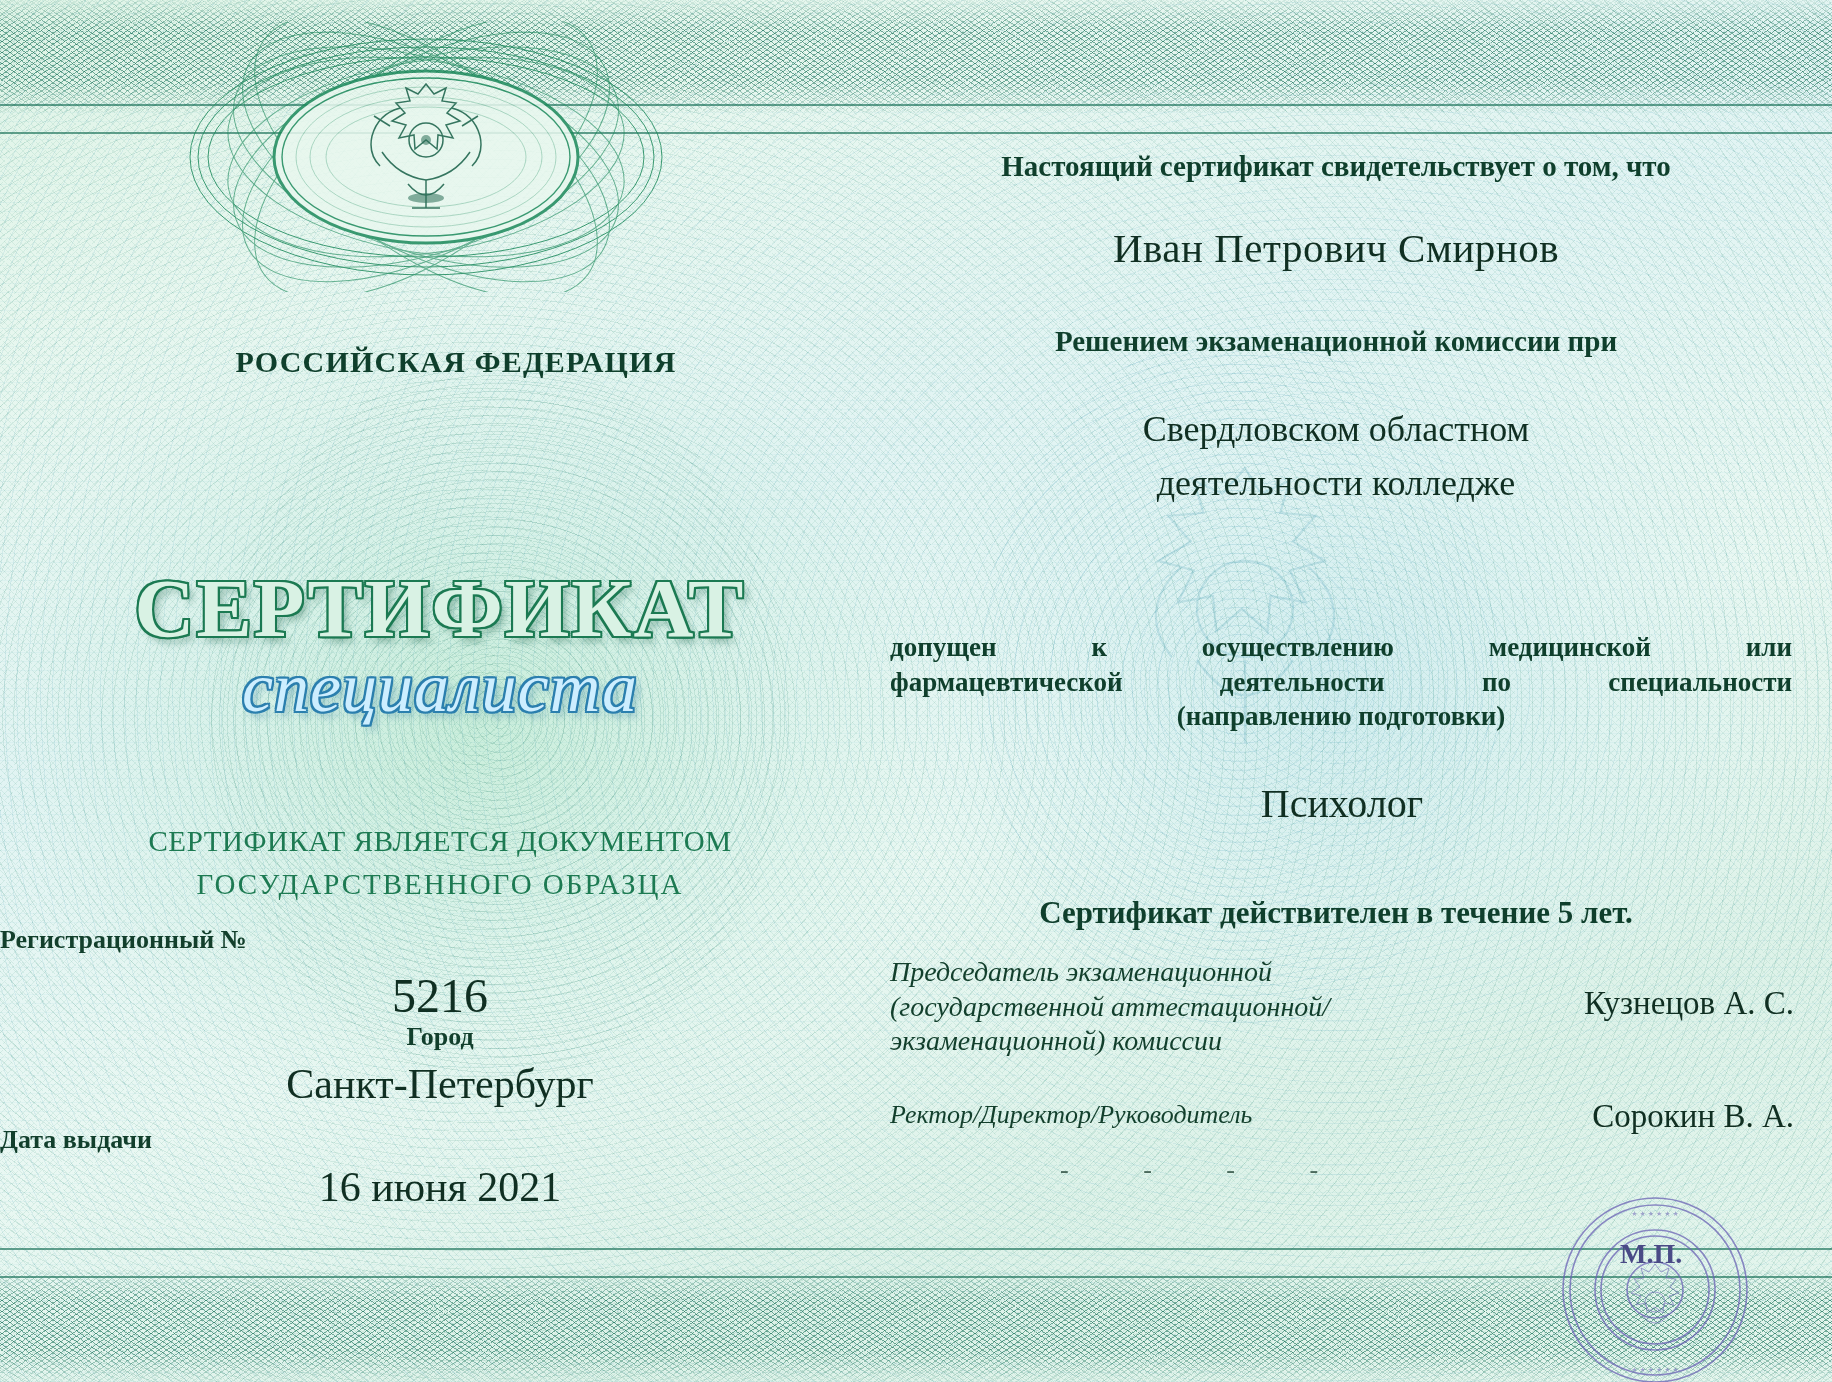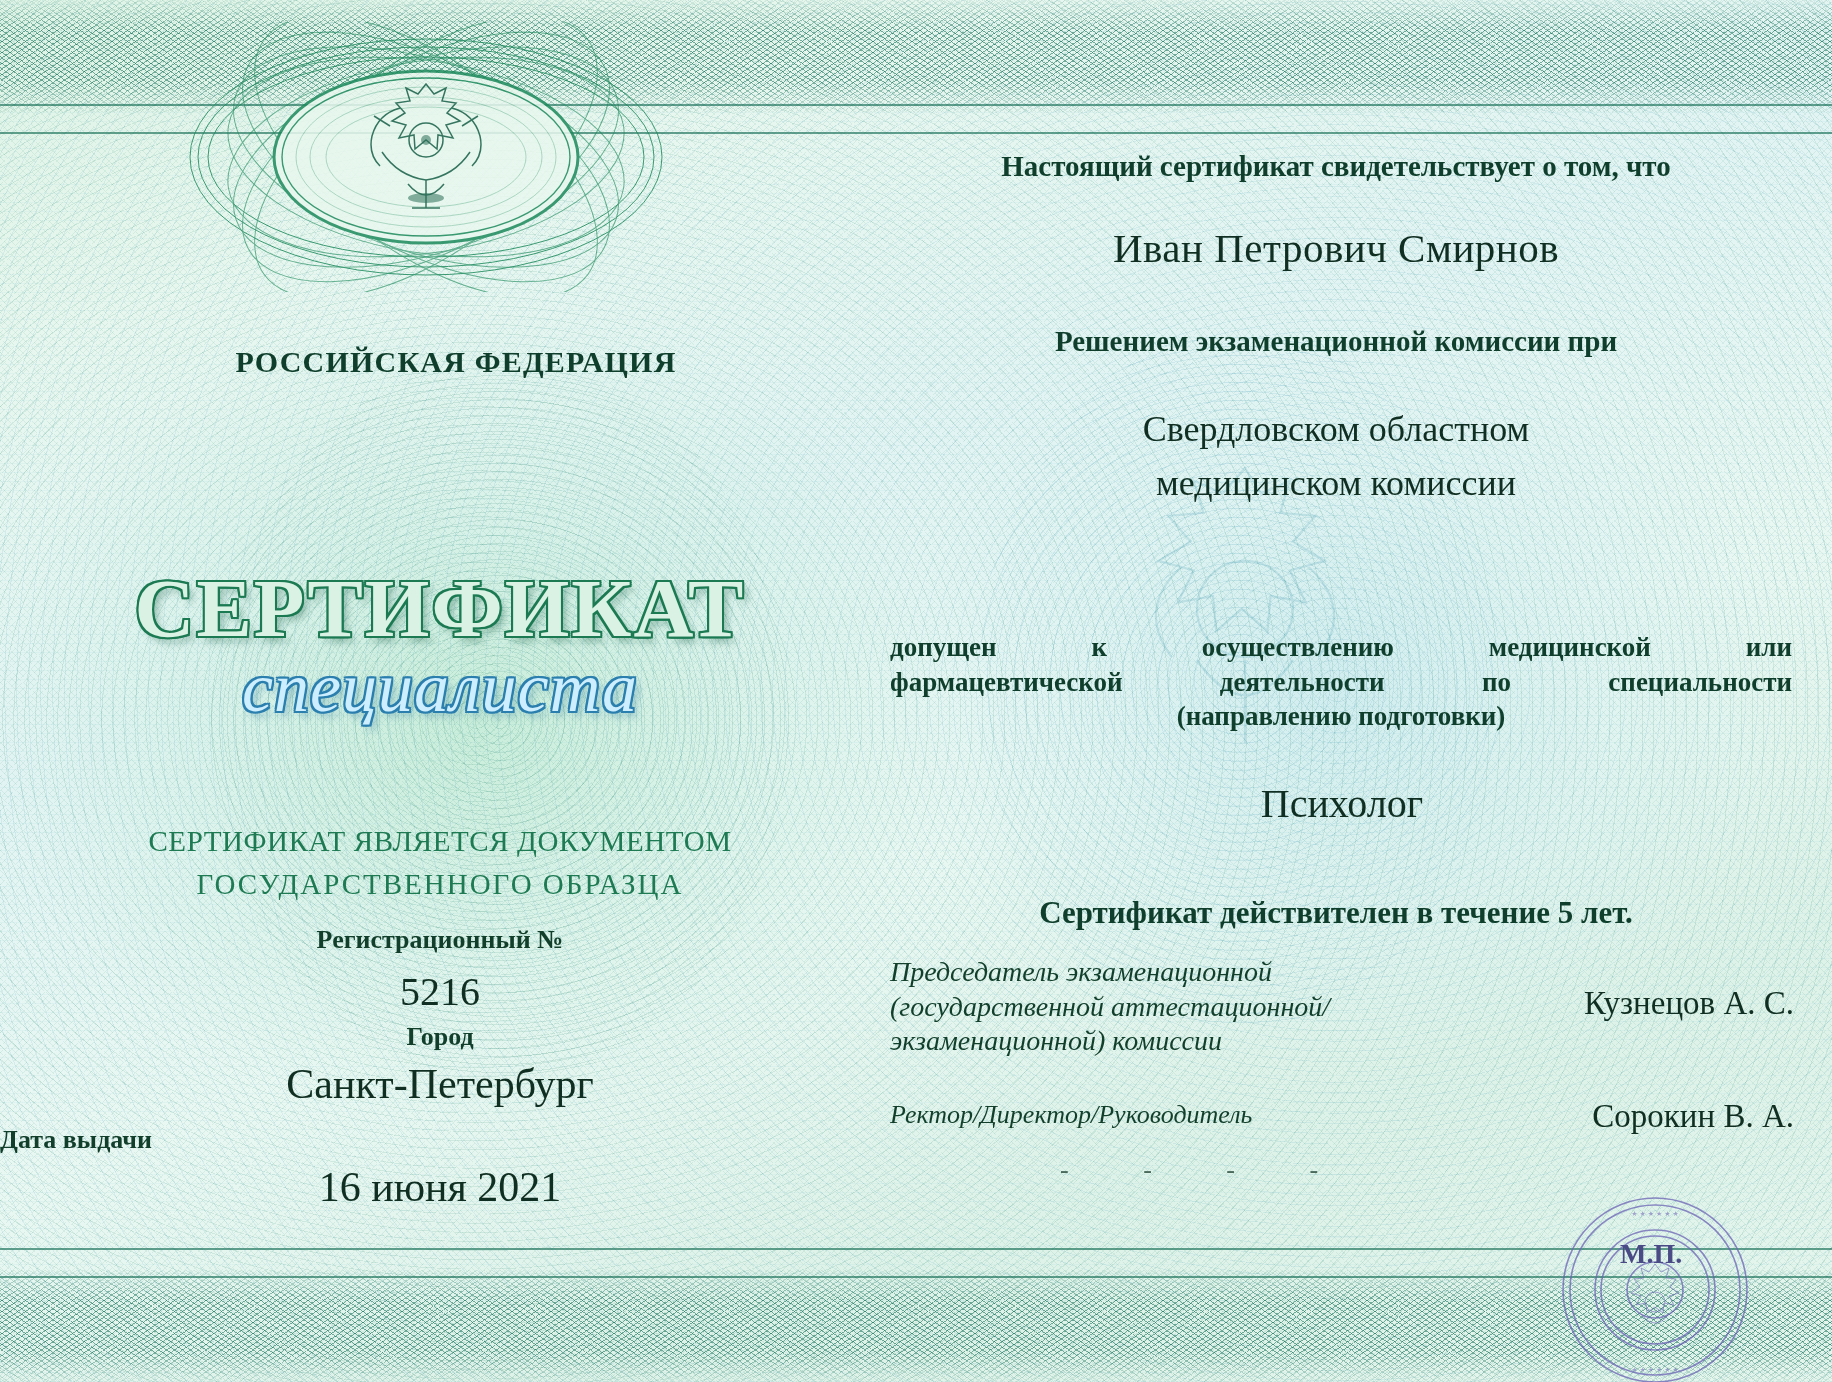--- a/index.html
+++ b/index.html
@@ -146,25 +146,25 @@
     text-align: center;
     font-size: 29px;
     letter-spacing: 0.6px;
     color: #1d7a52;
   }
   .state-doc-1 { top: 825px; }
   .state-doc-2 { top: 868px; letter-spacing: 2px; }
 
   .reg-label {
     position: absolute; left: 0; right: 0; top: 925px;
-    text-align: center; font-size: 26px; font-weight: bold; color: #123f2c;
+    font-size: 26px; font-weight: bold; color: #123f2c;
   }
   .reg-value {
     position: absolute; left: 0; right: 0; top: 968px;
-    text-align: center; font-size: 40px; color: #102f22;
+    text-align: center; font-size: 48px; color: #102f22;
   }
   .city-label {
     position: absolute; left: 0; right: 0; top: 1022px;
     text-align: center; font-size: 26px; font-weight: bold; color: #123f2c;
   }
   .city-value {
     position: absolute; left: 0; right: 0; top: 1060px;
     text-align: center; font-size: 42px; color: #102f22;
   }
   .date-label {
@@ -342,21 +342,21 @@
 
     <div class="date-label">Дата выдачи</div>
     <div class="date-value">16 июня 2021</div>
   </div>
 
   <div class="col-right">
     <div class="r-center r-intro">Настоящий сертификат свидетельствует о том, что</div>
     <div class="r-center r-name">Иван Петрович Смирнов</div>
     <div class="r-center r-org1">Свердловском областном</div>
     <div class="r-center r-by">Решением экзаменационной комиссии при</div>
-    <div class="r-center r-org2">медицинском комиссии</div>
+    <div class="r-center r-org2">деятельности колледже</div>
 
     <div class="r-permit">
       <span class="justify-line">допущен к осуществлению медицинской или</span>
       <span class="justify-line">фармацевтической деятельности по специальности</span>
       <span>(направлению подготовки)</span>
     </div>
 
     <div class="r-center r-spec">Психолог</div>
     <div class="r-center r-valid">Сертификат действителен в течение 5 лет.</div>
 

